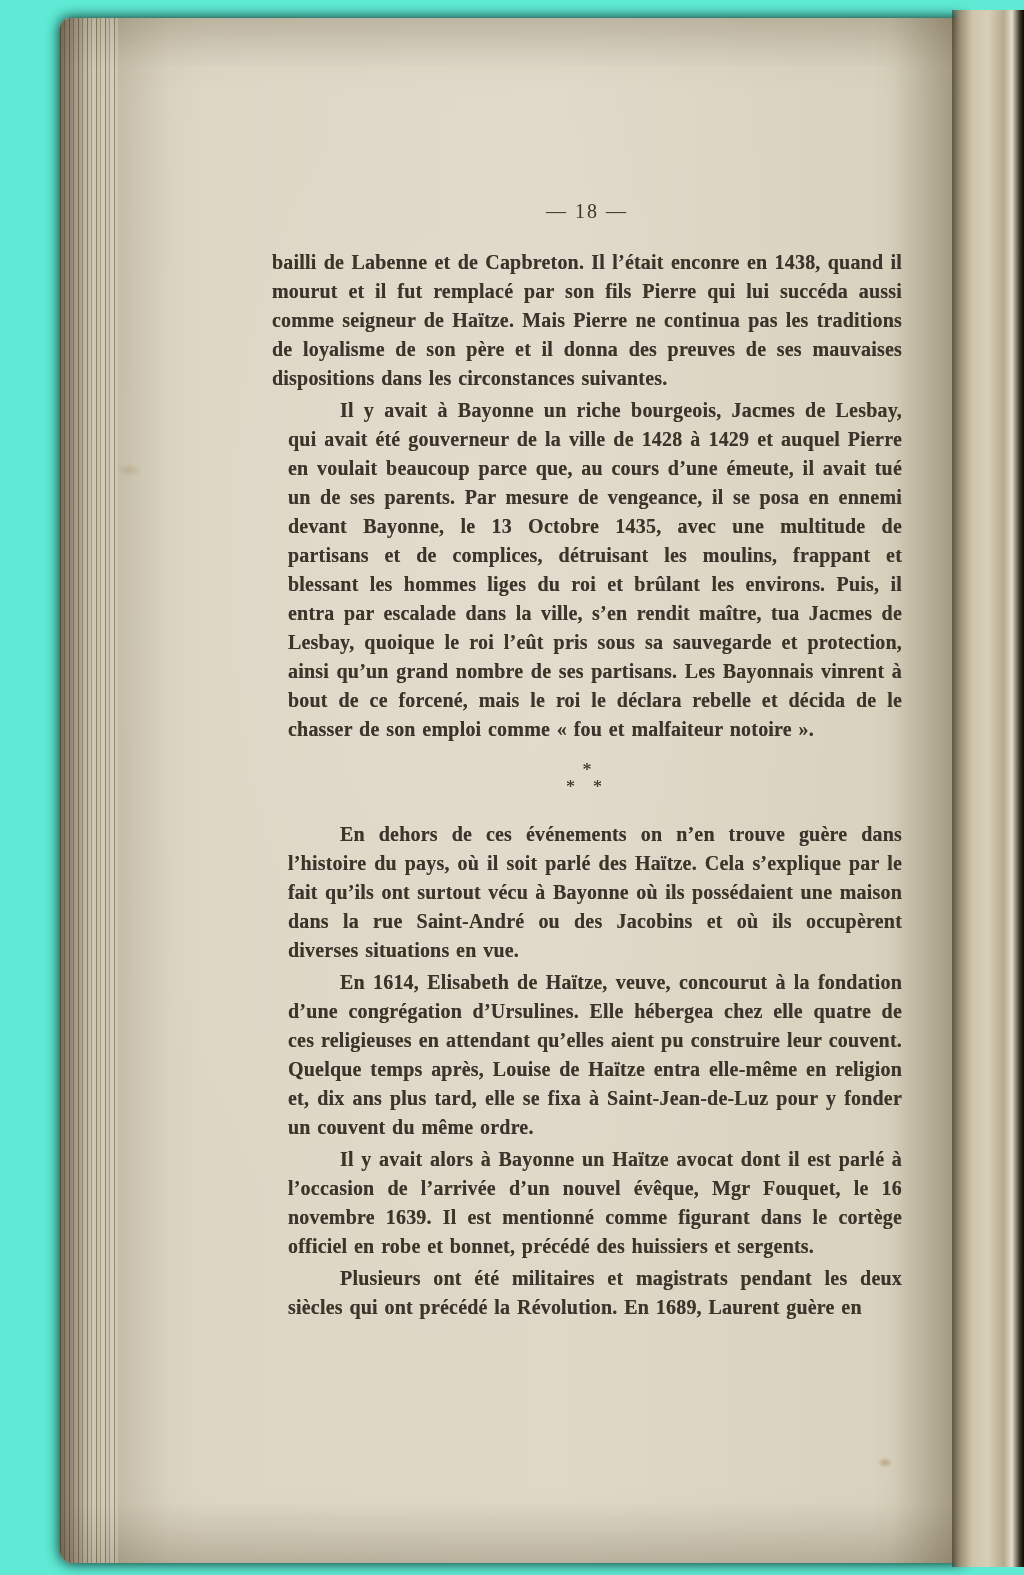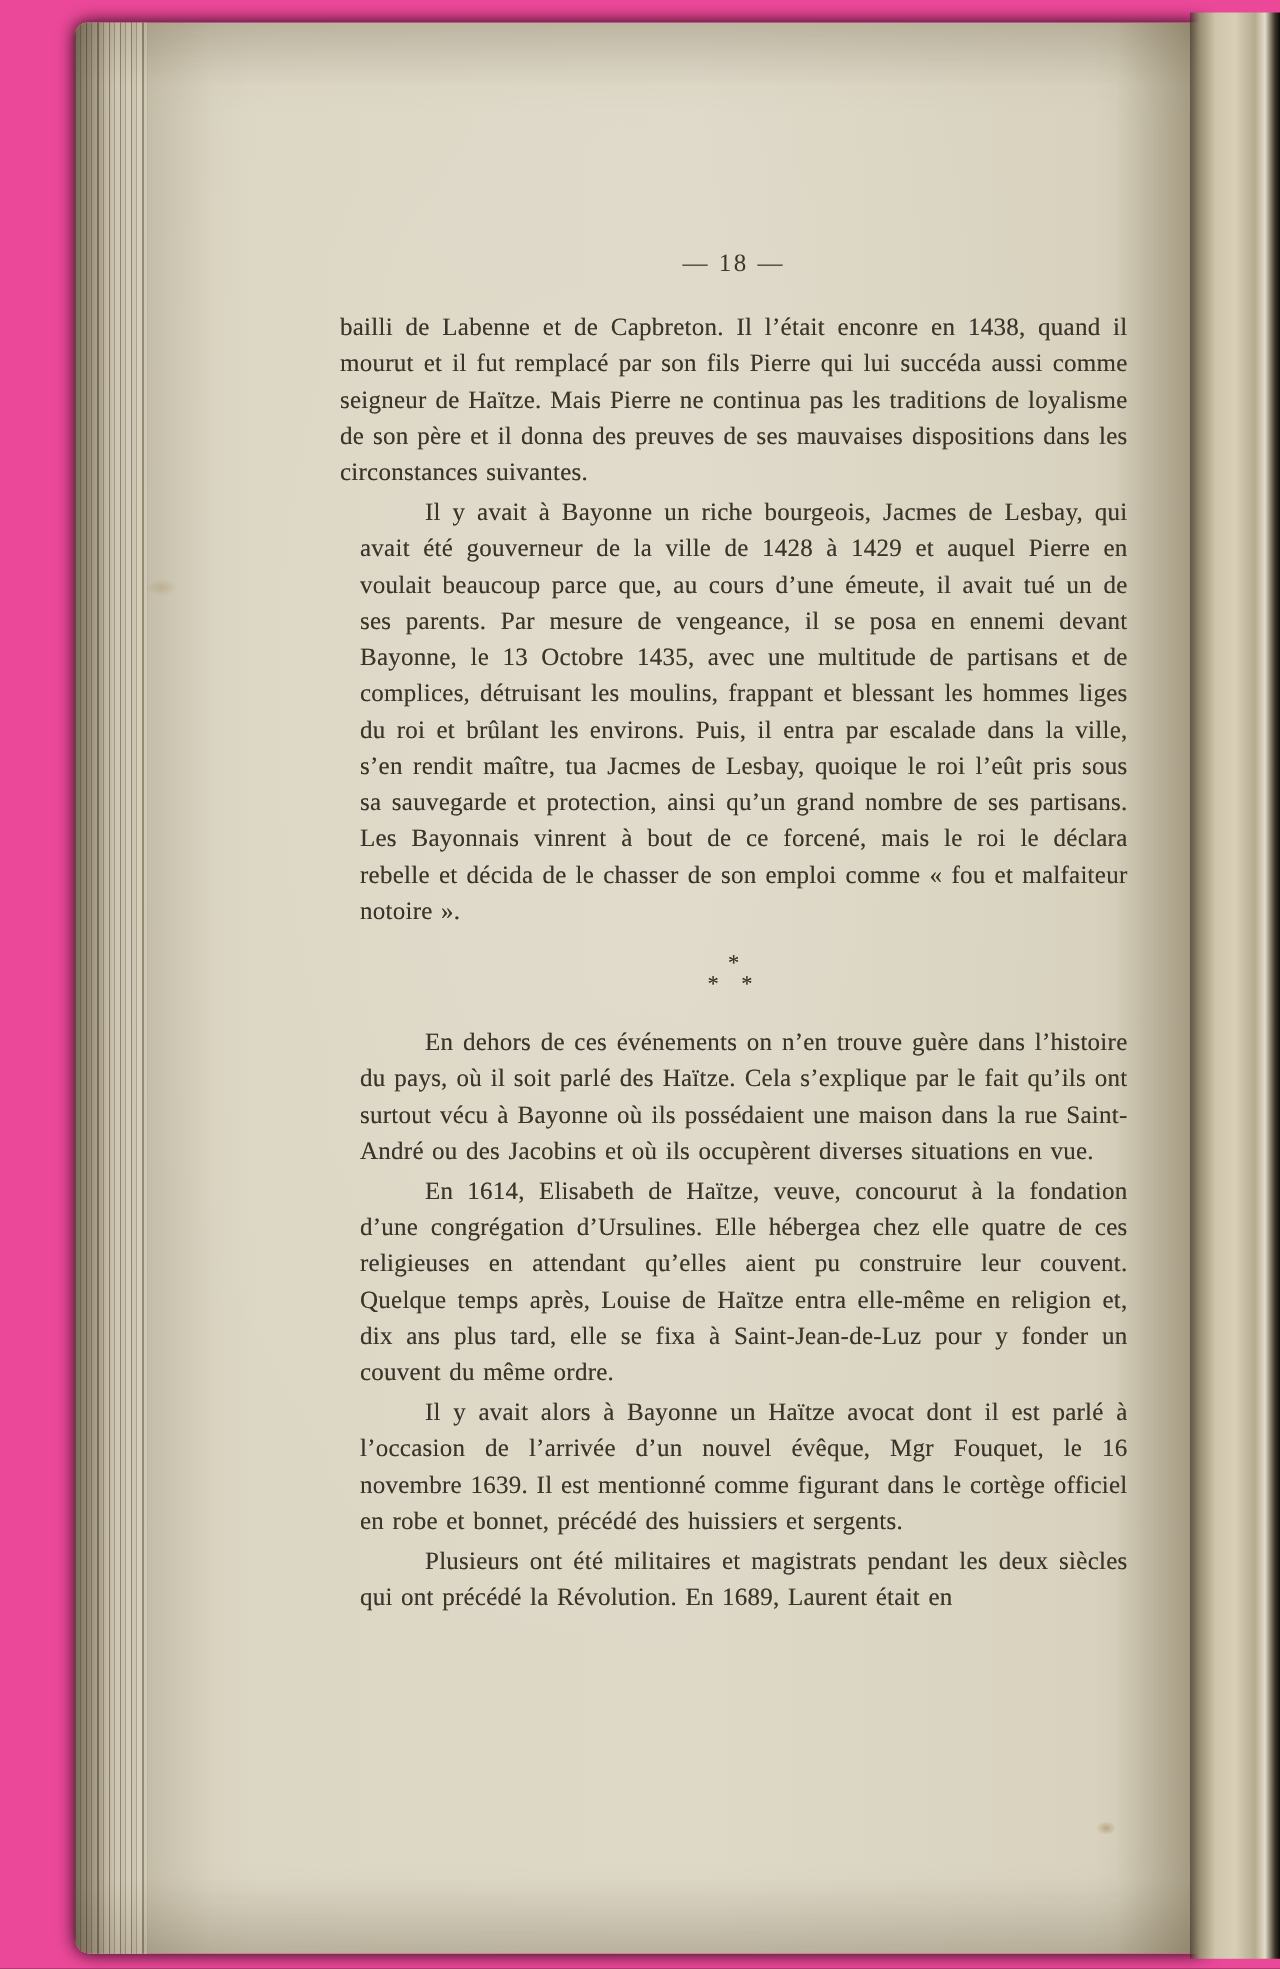--- a/index.html
+++ b/index.html
@@ -10,21 +10,21 @@
   body {
     width: 1024px;
     height: 1575px;
     position: relative;
     overflow: hidden;
     font-family: "Liberation Serif", "DejaVu Serif", serif;
   }
   .photo {
     position: absolute;
     inset: 0;
-    background: #ec4899;
+    background: #5eead4;
     padding-left: 48px;
   }
 
   
   .main-page {
     position: absolute;
     left: 60px;
     top: 18px;
     width: 903px;
     height: 1545px;
@@ -116,20 +116,21 @@
     color: #3b342a;
     font-size: 20px;
     line-height: 29px;
     text-align: justify;
     letter-spacing: 0.2px;
     word-spacing: 1.5px;
     text-shadow: 0 0 0.4px rgba(59,52,42,0.55);
   }
   .para {
     margin: 0 0 3px 0;
+    font-weight: bold;
   }
   .para.indent {
     text-indent: 2.6em;
     margin-left: 16px;
   }
   .asterism {
     text-align: center;
     font-size: 18px;
     line-height: 17px;
     margin: 18px 0 24px 0;
@@ -158,18 +159,18 @@
     <p class="para indent">Il y avait à Bayonne un riche bourgeois, Jacmes de Lesbay, qui avait été gouverneur de la ville de 1428 à 1429 et auquel Pierre en voulait beaucoup parce que, au cours d’une émeute, il avait tué un de ses parents. Par mesure de vengeance, il se posa en ennemi devant Bayonne, le 13 Octobre 1435, avec une multitude de partisans et de complices, détruisant les moulins, frappant et blessant les hommes liges du roi et brûlant les environs. Puis, il entra par escalade dans la ville, s’en rendit maître, tua Jacmes de Lesbay, quoique le roi l’eût pris sous sa sauvegarde et protection, ainsi qu’un grand nombre de ses partisans. Les Bayonnais vinrent à bout de ce forcené, mais le roi le déclara rebelle et décida de le chasser de son emploi comme « fou et malfaiteur notoire ».</p>
 
     <div class="asterism">
       <div class="row1">*</div>
       <div class="row2">* *</div>
     </div>
 
     <p class="para indent">En dehors de ces événements on n’en trouve guère dans l’histoire du pays, où il soit parlé des Haïtze. Cela s’explique par le fait qu’ils ont surtout vécu à Bayonne où ils possédaient une maison dans la rue Saint-André ou des Jacobins et où ils occupèrent diverses situations en vue.</p>
     <p class="para indent">En 1614, Elisabeth de Haïtze, veuve, concourut à la fondation d’une congrégation d’Ursulines. Elle hébergea chez elle quatre de ces religieuses en attendant qu’elles aient pu construire leur couvent. Quelque temps après, Louise de Haïtze entra elle-même en religion et, dix ans plus tard, elle se fixa à Saint-Jean-de-Luz pour y fonder un couvent du même ordre.</p>
     <p class="para indent">Il y avait alors à Bayonne un Haïtze avocat dont il est parlé à l’occasion de l’arrivée d’un nouvel évêque, Mgr Fouquet, le 16 novembre 1639. Il est mentionné comme figurant dans le cortège officiel en robe et bonnet, précédé des huissiers et sergents.</p>
-    <p class="para indent">Plusieurs ont été militaires et magistrats pendant les deux siècles qui ont précédé la Révolution. En 1689, Laurent était en</p>
+    <p class="para indent">Plusieurs ont été militaires et magistrats pendant les deux siècles qui ont précédé la Révolution. En 1689, Laurent guère en</p>
   </div>
 
   <div class="facing-page"></div>
 
 </div>
 
 </body></html>

